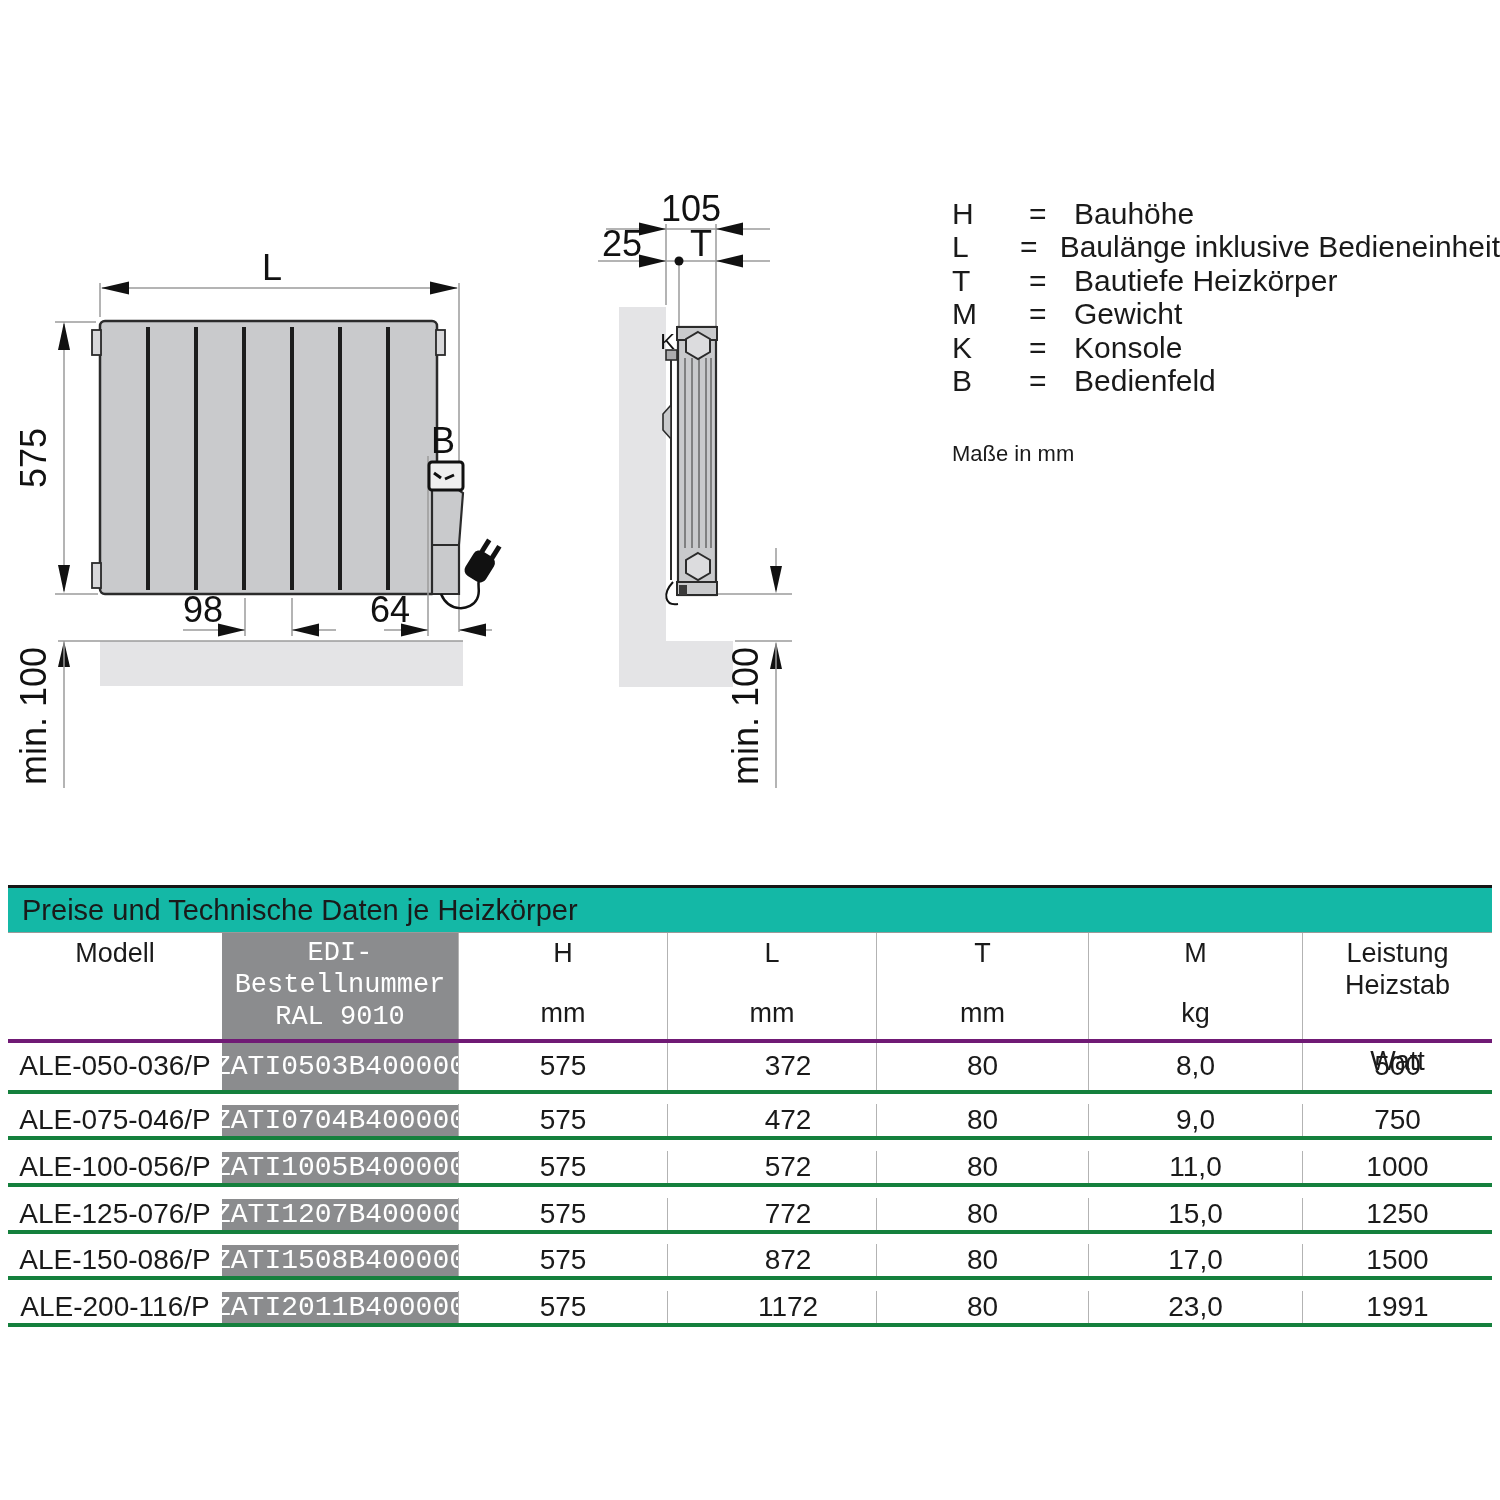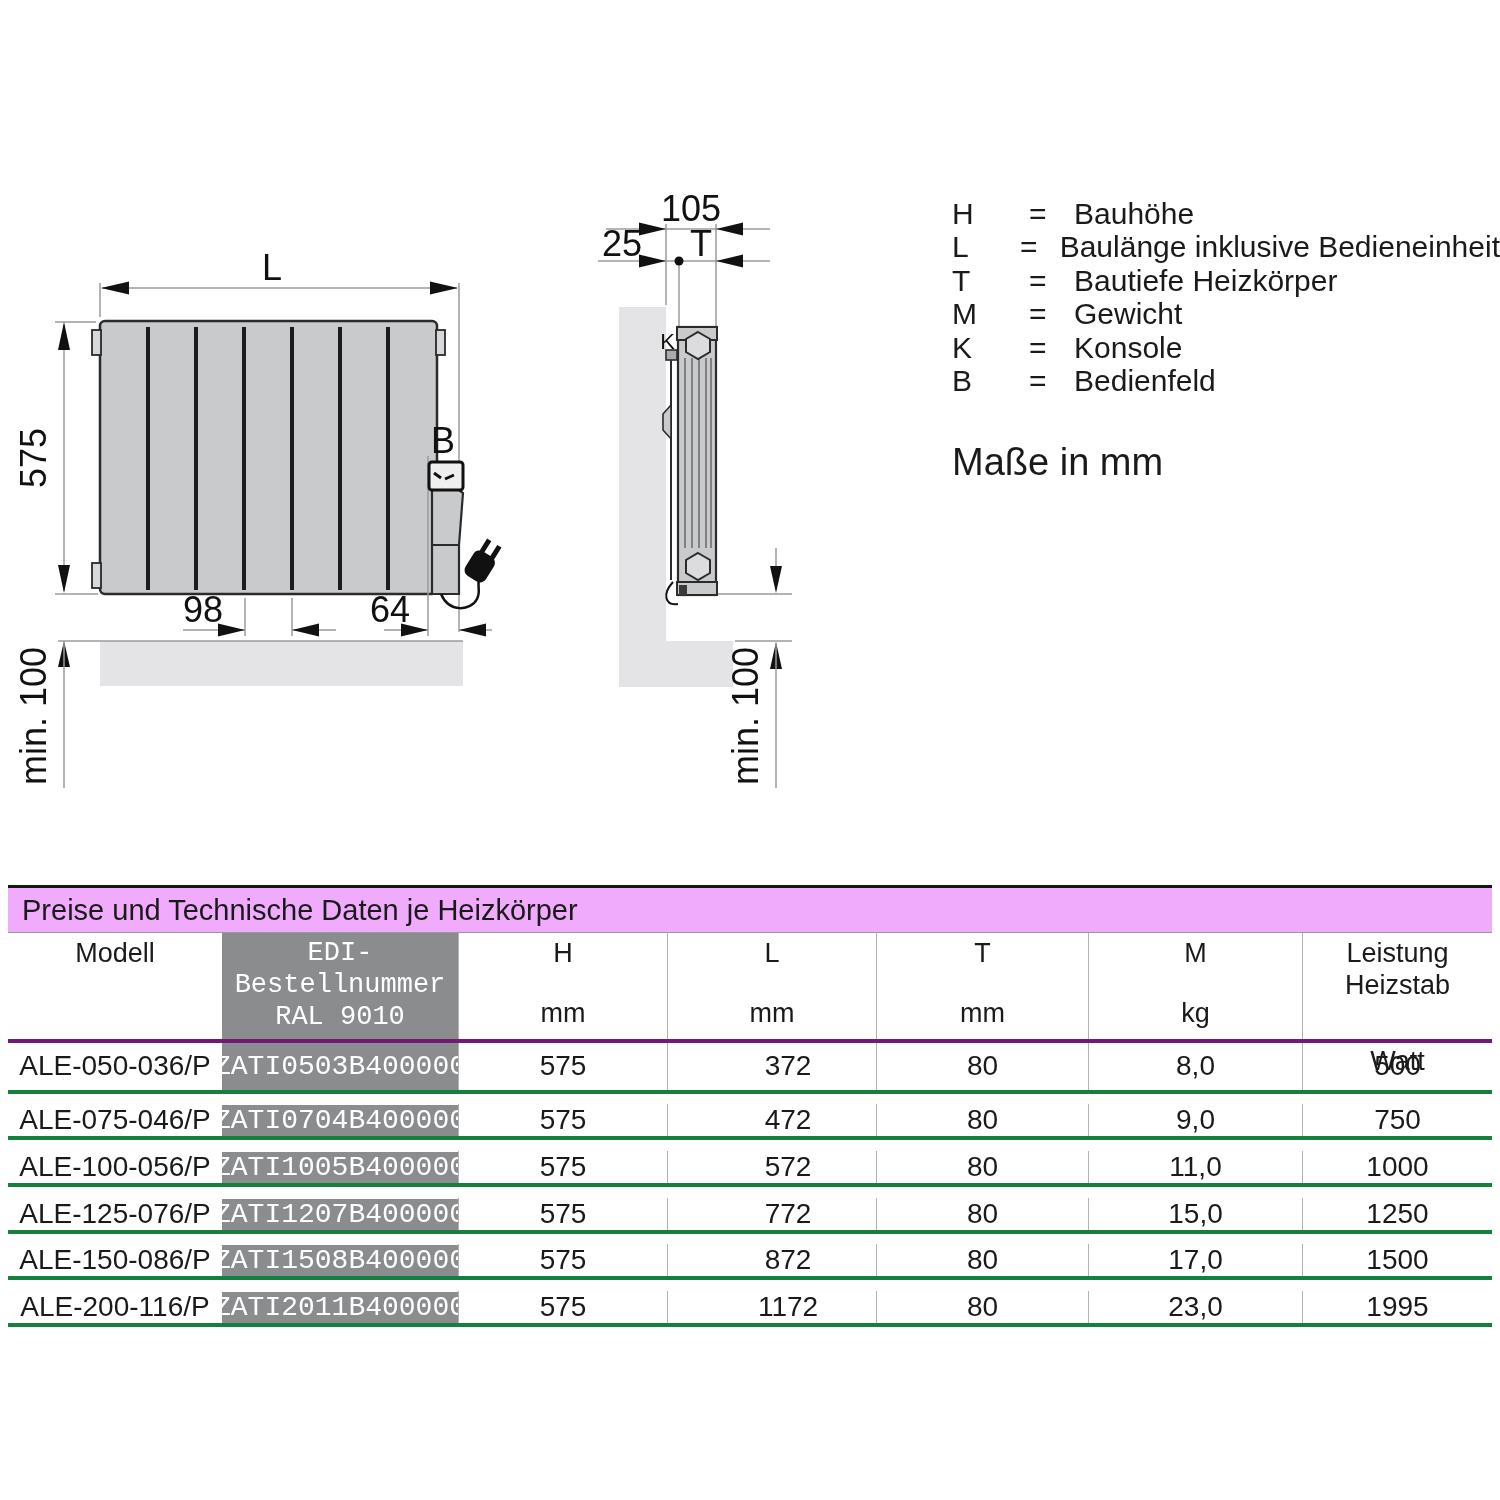--- a/index.html
+++ b/index.html
@@ -9,26 +9,26 @@
   svg text{font-family:"Liberation Sans",sans-serif;fill:#111;}
   .dimtxt{font-size:36px;}
   .ktxt{font-size:22px;}
 
   
   #legend{position:absolute;left:952px;top:197px;width:548px;}
   .lrow{display:flex;height:33.4px;font-size:30px;line-height:33px;}
   .lkey{width:77px;}
   .leq{width:45px;}
   .ldesc{flex:1;white-space:nowrap;}
-  .lnote{margin-top:44px;font-size:38px;}
+  .lnote{margin-top:44px;font-size:22px;}
 
   
   #table{position:absolute;left:8px;top:885px;width:1484px;border-top:3px solid #161616;}
   *{box-sizing:border-box;}
-  .tbl-title{height:45px;background:#f0abfc;border-bottom:1px solid #9a9a9a;
+  .tbl-title{height:45px;background:#14b8a6;border-bottom:1px solid #9a9a9a;
              display:flex;align-items:center;padding-left:14px;font-size:29px;}
   .hdr{display:flex;height:110px;border-bottom:4px solid #701a75;}
   .col{flex:none;}
   .c0{width:214px;}.c1{width:236px;font-family:Liberation Mono, monospace;}.c2{width:209px;}.c3{width:209px;padding-left:32px;}
   .c4{width:212px;}.c5{width:214px;}.c6{width:190px;gap:44px;}
   .hcell{display:flex;flex-direction:column;justify-content:space-between;align-items:center;
          text-align:center;padding:5px 0 9px;font-size:27px;line-height:1.18;white-space:pre-line;}
   .dark{background:#8b8c8e;color:#fff;}
   .vsep{border-left:1px solid #b3b3b3;}
   .row{display:flex;height:46.66px;}
@@ -282,21 +282,21 @@
     <div class="col c5 cell vsep">17,0</div>
     <div class="col c6 cell vsep">1500</div>
   </div>
   <div class="row">
     <div class="col c0 cell">ALE-200-116/P</div>
     <div class="col c1 cell dark">ZATI2011B400000</div>
     <div class="col c2 cell vsep">575</div>
     <div class="col c3 cell vsep">1172</div>
     <div class="col c4 cell vsep">80</div>
     <div class="col c5 cell vsep">23,0</div>
-    <div class="col c6 cell vsep">1995</div>
+    <div class="col c6 cell vsep">1991</div>
   </div>
 
   <div class="row spacer">
     <div class="col c0"></div>
     <div class="col c1 dark"></div>
     <div class="col c2"></div>
     <div class="col c3"></div>
     <div class="col c4"></div>
     <div class="col c5"></div>
     <div class="col c6"></div>

